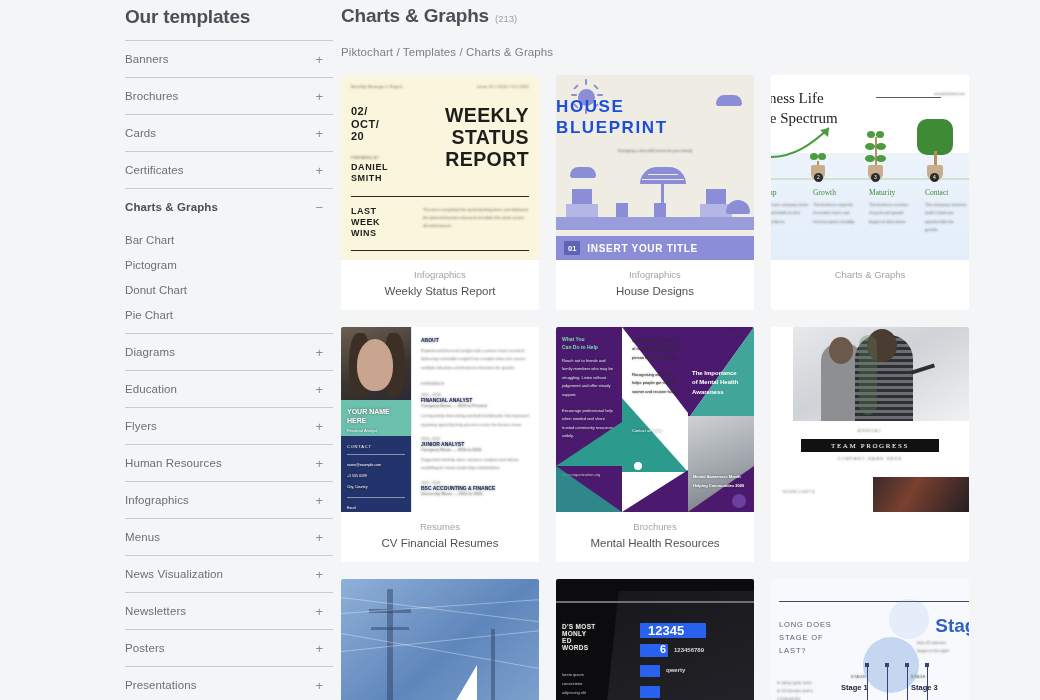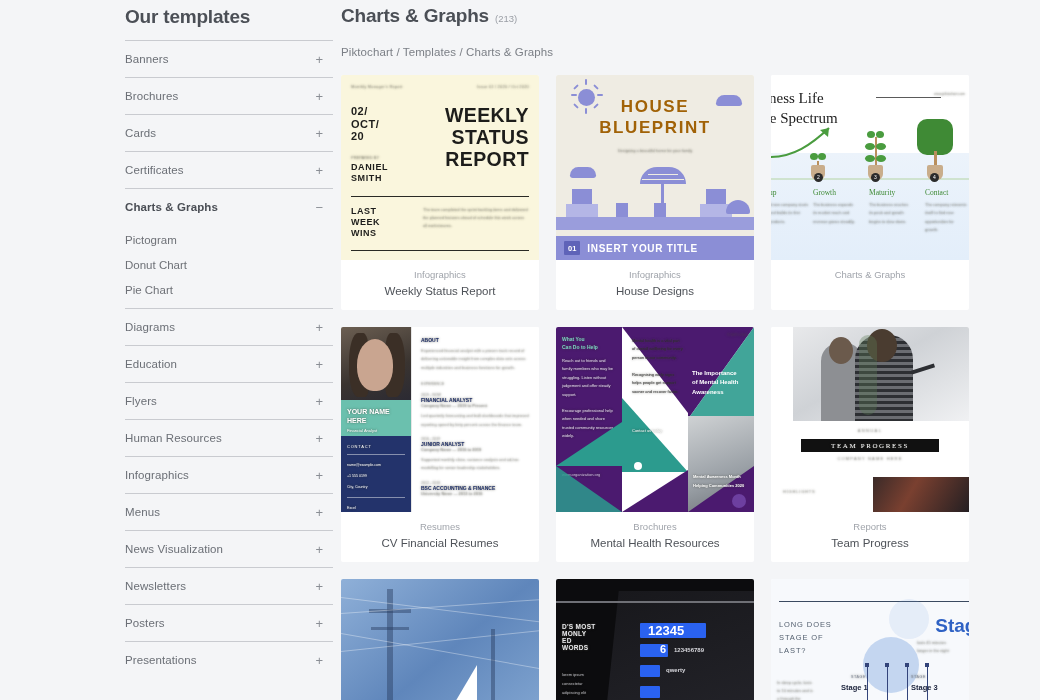--- a/index.html
+++ b/index.html
@@ -64,22 +64,22 @@
   .t1 .lw { font-size: 9px; font-weight: bold; color: #1d1d1b; line-height: 1.25; letter-spacing: .5px; width: 62px; }
   .t1 .para { font-size: 4px; line-height: 2.1; flex: 1; }
   .t1 hr.b2 { margin-top: 11px; }
 
   
   .t2 { background: #efece3; position: relative; height: 185px; }
   .t2 .sun { position: absolute; left: 22px; top: 14px; width: 17px; height: 17px;
              border-radius: 50%; background: #8b8ed6; }
   .t2 .ray { position: absolute; background: #8b8ed6; width: 2px; height: 6px; border-radius: 1px; }
   .t2 .cloud { position: absolute; background: #8b8ed6; border-radius: 9px 9px 3px 3px; }
-  .t2 .h1t { position: absolute; left: 0; right: 0; top: 22px; text-align: center;
-             font-size: 17px; font-weight: bold; color: #a16207; letter-spacing: 1.6px; line-height: 1.22; }
+  .t2 .h1t { position: absolute; left: 0; right: 0; top: 22px; text-align: left;
+             font-size: 17px; font-weight: bold; color: #1d4ed8; letter-spacing: 1.6px; line-height: 1.22; }
   .t2 .sub { position: absolute; left: 0; right: 0; top: 72px; text-align: center; font-size: 4px; line-height: 2; }
   .t2 .ground { position: absolute; left: 0; right: 0; bottom: 30px; height: 13px; background: #9a9ddc; }
   .t2 .bld { position: absolute; bottom: 43px; background: #8b8ed6; }
   .t2 .bld2 { position: absolute; bottom: 43px; background: #b4b6e6; }
   .t2 .pole { position: absolute; bottom: 43px; width: 3px; background: #8b8ed6; }
   .t2 .umb { position: absolute; left: 84px; bottom: 76px; width: 46px; height: 17px;
              background: #8b8ed6; border-radius: 23px 23px 0 0; }
   .t2 .umbstripe { position: absolute; left: 86px; bottom: 80px; width: 42px; height: 1.5px; background: #efece3; }
   .t2 .bar { position: absolute; left: 0; right: 0; bottom: 0; height: 24px; background: #8b8ed6;
              display: flex; align-items: center; padding-left: 8px; gap: 7px; }
@@ -211,20 +211,21 @@
       </li>
 
       <li>
         <div class="nav-group active">
           <span class="lbl">Charts &amp; Graphs</span>
           <span class="sign">−</span>
         </div>
       </li>
       <li>
         <ul class="sub-list">
+          <li class="sub-item">Bar Chart</li>
           <li class="sub-item">Pictogram</li>
           <li class="sub-item">Donut Chart</li>
           <li class="sub-item">Pie Chart</li>
         </ul>
       </li>
 
       <li>
         <div class="nav-group">
           <span class="lbl">Diagrams</span>
           <span class="sign">+</span>
@@ -513,24 +514,20 @@
             <div style="position:absolute;left:66px;top:8px;width:18px;height:80px;background:#5b7a55;opacity:.35;border-radius:9px"></div>
           </div>
           <div class="k1 blur">ANNUAL</div>
           <div class="band">
             <span class="bandtxt blur">TEAM PROGRESS</span>
           </div>
           <div class="k2 blur">COMPANY NAME HERE</div>
           <div class="photo6b"></div>
           <div class="k3 blur">HIGHLIGHTS</div>
         </div>
-        <div class="caption">
-          <div class="cat">Reports</div>
-          <div class="nm">Team Progress</div>
-        </div>
       </div>
 
       <div class="card">
         <div class="thumb t7" style="height:130px">
           <div class="pole7" style="left:46px;top:10px;width:6px;height:120px"></div>
           <div class="pole7" style="left:28px;top:30px;width:42px;height:4px"></div>
           <div class="pole7" style="left:30px;top:48px;width:38px;height:3px"></div>
           <div class="wire" style="left:0;top:18px;width:240px;transform:rotate(7deg)"></div>
           <div class="wire" style="left:0;top:34px;width:240px;transform:rotate(-4deg)"></div>
           <div class="wire" style="left:0;top:54px;width:240px;transform:rotate(10deg)"></div>

